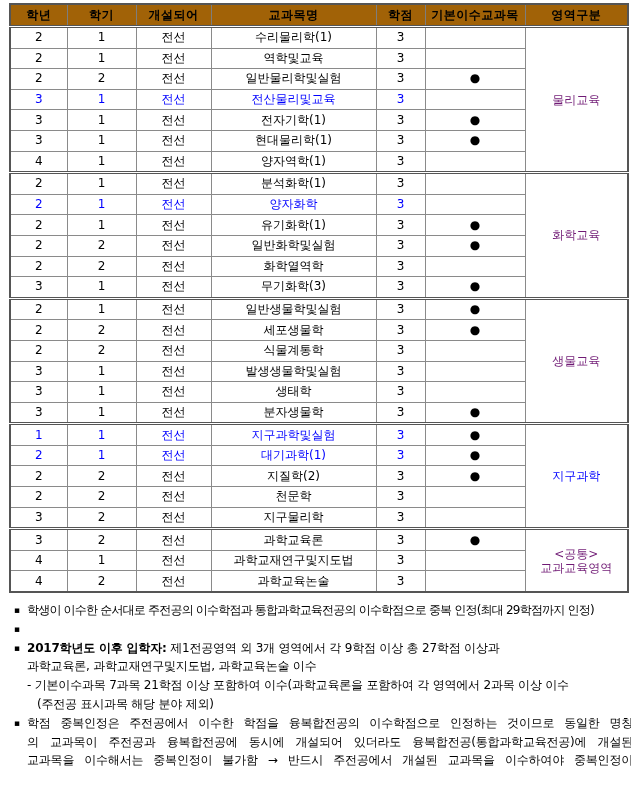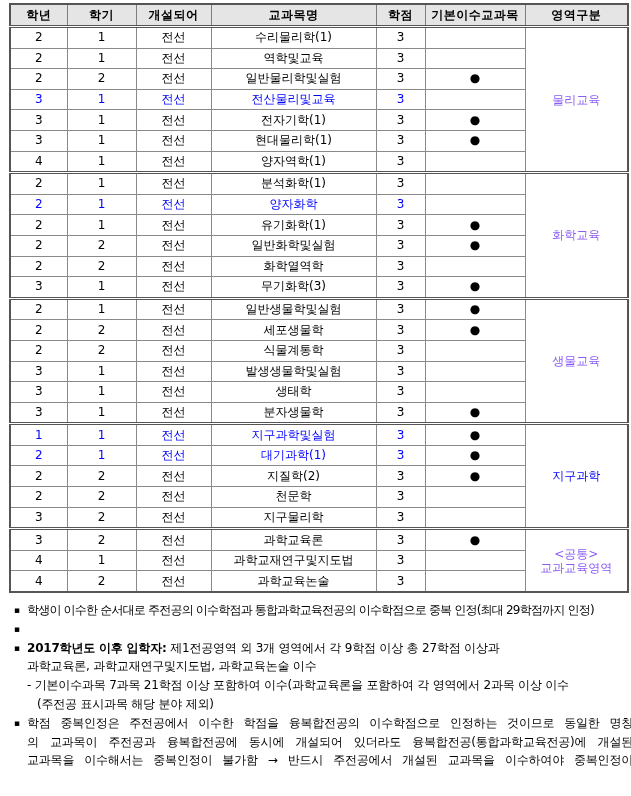--- a/index.html
+++ b/index.html
@@ -11,34 +11,34 @@
   }
   .title{font-size:13px;margin:2px 0 5px 2px;letter-spacing:-0.3px;white-space:nowrap;}
   .bold{font-weight:bold;}
   .underline{text-decoration:underline;}
 
   table.curriculum{
     border-collapse:collapse;table-layout:fixed;width:618px;margin-left:3px;
     font-size:12px;border:2px solid #555;
   }
   th{
-    background:#e5e5e5;font-weight:bold;text-align:center;
+    background:#a16207;font-weight:bold;text-align:center;
     border:1px solid #7d7d7d;border-bottom:3px double #555;
     height:20px;padding:0 1px;font-size:12px;letter-spacing:0.5px;
     overflow:hidden;white-space:nowrap;
   }
   td{
     border:1px solid #8a8a8a;height:19.6px;line-height:13px;
     padding:0 5px;overflow:hidden;white-space:nowrap;font-size:12px;
   }
   td.center{text-align:center;padding:0 1px;}
   td.left{text-align:center;}
   tr.group-start td{border-top:3px double #555;}
   tr.blue td{color:#0000ff;}
-  td.area{text-align:center;color:#8b5cf6;line-height:14px;padding:0 1px;}
+  td.area{text-align:center;color:#701a75;line-height:14px;padding:0 1px;}
   .dot-icon{color:#000;font-size:12px;}
 
   .notes{margin:8px 0 0 2px;font-size:12px;width:625px;}
   .note-line{display:flex;line-height:18.8px;white-space:nowrap;padding-left:6px;letter-spacing:-0.2px;}
   .note-line .bullet{flex:0 0 13px;font-size:9px;line-height:18.8px;}
   .note-line.indent-1{padding-left:19px;}
   .note-line.indent-2{padding-left:29px;}
   .note-line.tight{letter-spacing:-0.8px;}
   .note-line.justify .note-text{flex:1;display:block;text-align:justify;text-align-last:justify;}
 </style>

